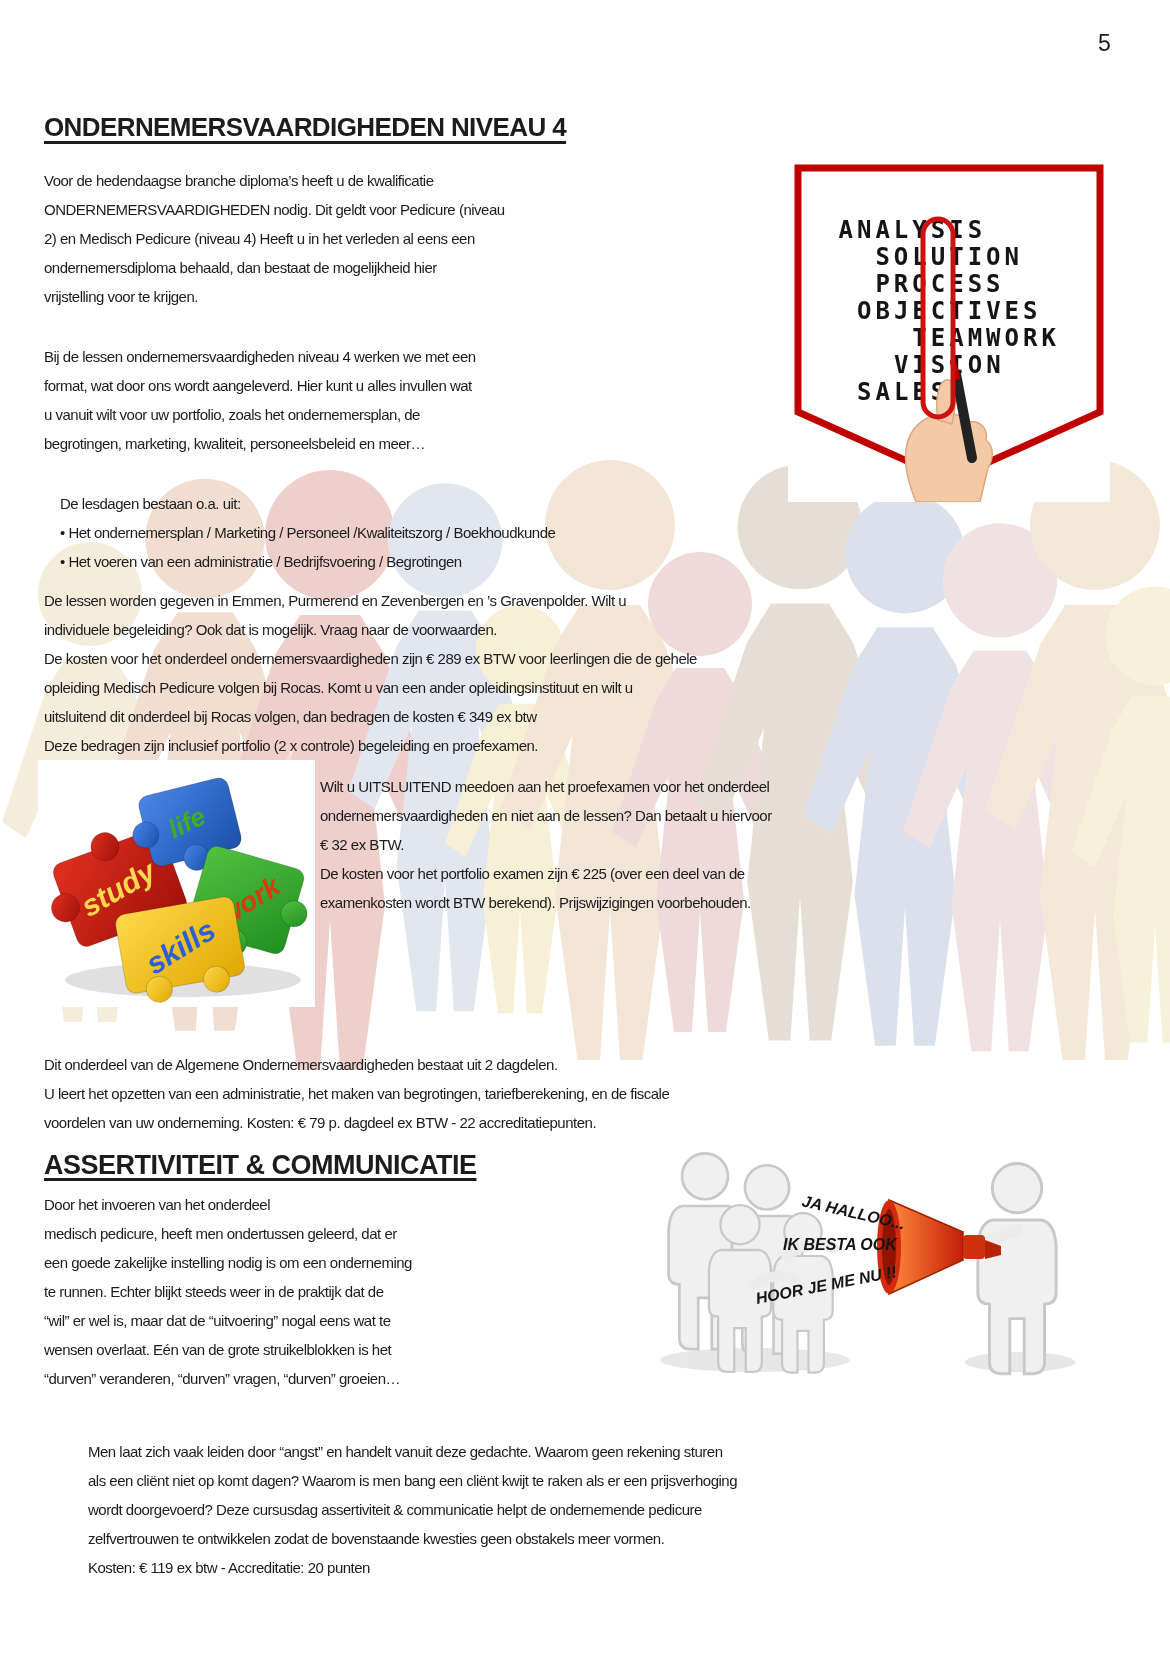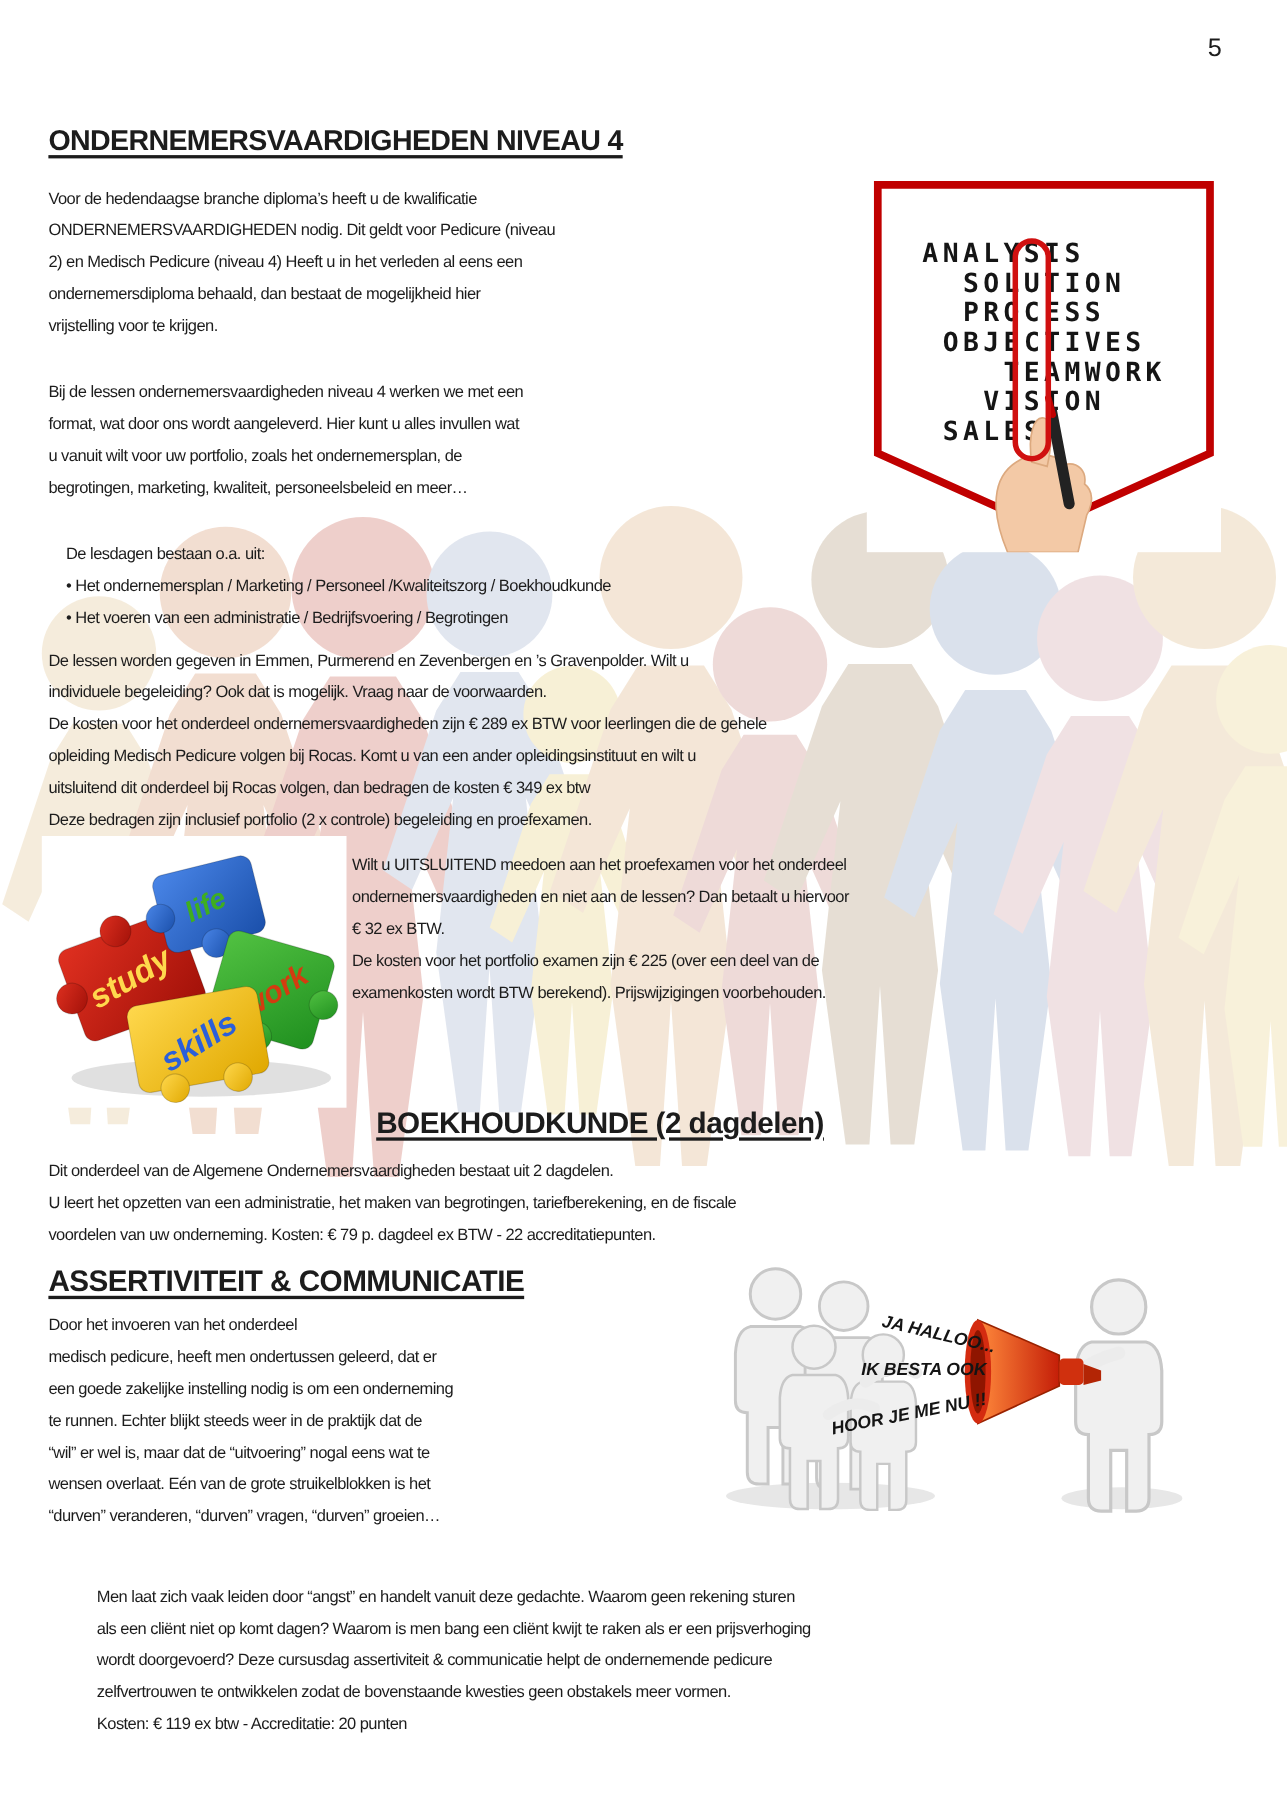--- a/index.html
+++ b/index.html
@@ -162,21 +162,20 @@
   </div>
 
   <div class="para" style="left:320px;top:772px;">
     <div class="ln"><span>Wilt u </span><span class="b">UITSLUITEND</span><span> meedoen aan het proefexamen voor het onderdeel</span></div>
     <div class="ln"><span>ondernemersvaardigheden en niet aan de lessen? Dan betaalt u hiervoor</span></div>
     <div class="ln"><span>€ 32 ex BTW.</span></div>
     <div class="ln"><span>De kosten voor het portfolio examen zijn € 225 (over een deel van de</span></div>
     <div class="ln"><span>examenkosten wordt BTW berekend). Prijswijzigingen voorbehouden.</span></div>
   </div>
 
-  <div class="h2" style="left:342px;top:1006px;">BOEKHOUDKUNDE (2 dagdelen)</div>
   <div class="para" style="left:44px;top:1050px;">
     <div class="ln"><span>Dit onderdeel van de Algemene Ondernemersvaardigheden bestaat uit 2 dagdelen.</span></div>
     <div class="ln"><span>U leert het opzetten van een administratie, het maken van begrotingen, tariefberekening, en de fiscale</span></div>
     <div class="ln"><span>voordelen van uw onderneming. </span><span class="b">Kosten:</span><span> € 79 p. dagdeel ex BTW  - 22 accreditatiepunten.</span></div>
   </div>
 
   <div class="h2" style="left:44px;top:1150px;">ASSERTIVITEIT &amp; COMMUNICATIE</div>
 
   <div class="imgbox" style="left:645px;top:1108px;width:430px;height:272px;">
     <svg width="430" height="272" viewBox="0 0 430 272">

